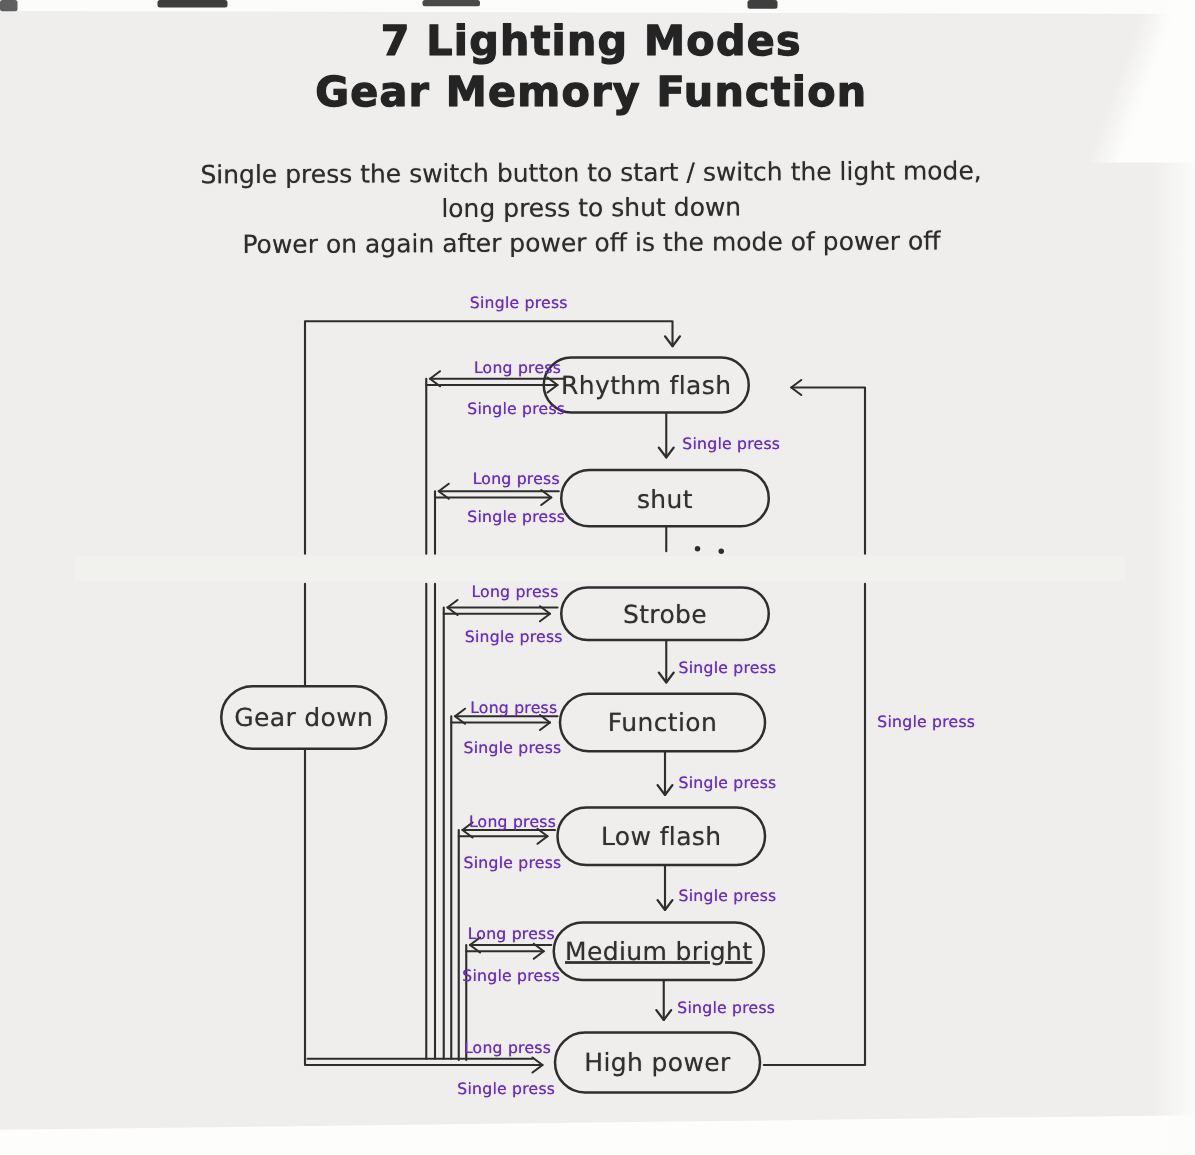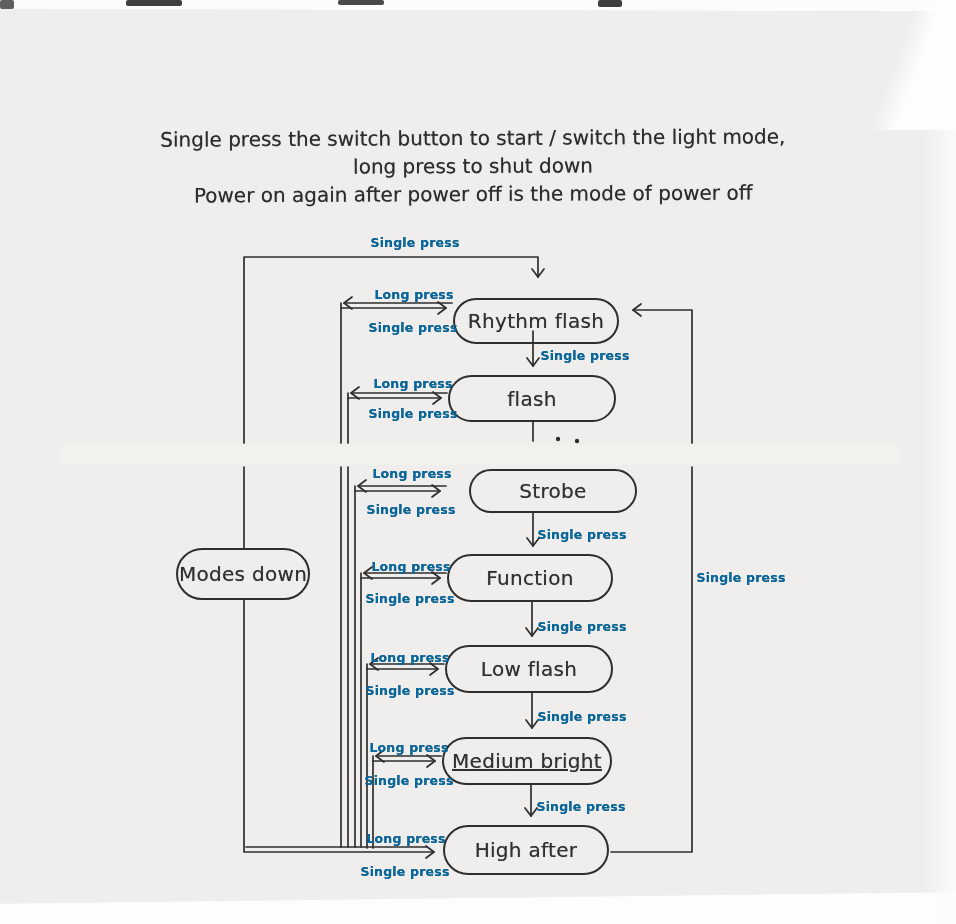--- a/index.html
+++ b/index.html
@@ -35,22 +35,22 @@
   .node{
     position:absolute; box-sizing:border-box;
     border:2px solid var(--ink); border-radius:999px;
     display:flex; align-items:center; justify-content:center;
     font-size:20px; color:#303030; letter-spacing:.3px;
     text-shadow:0 0 .7px rgba(40,40,40,.6);
     background:transparent;
   }
   .edge-label{
     position:absolute; transform:translate(-50%,-50%);
-    font-size:12.5px; font-weight:bold; letter-spacing:.2px;
-    white-space:nowrap; color:#0369a1;
+    font-size:12.5px; font-weight:normal; letter-spacing:.2px;
+    white-space:nowrap; color:#6d28d9;
     text-shadow:0 0 .6px rgba(40,40,40,.7);
   }
 
   
   .band-top{ position:absolute; left:-10px; right:-10px; top:-28px; height:38px;
              background:#fcfcfb; transform:rotate(0.15deg); }
   .band-bottom{ position:absolute; left:-12px; right:-12px; bottom:-16px; height:42px;
                 background:#fdfdfc; transform:rotate(-0.7deg); }
   .right-fade{ position:absolute; top:0; right:0; width:34px; height:100%;
                background:linear-gradient(90deg, rgba(252,252,251,0) 0%, rgba(252,252,251,.85) 90%); }
@@ -65,20 +65,24 @@
   .smudge.s4{ left:0; top:0; width:14px; height:9px; opacity:.7; }
 </style>
 </head>
 <body>
 
 <div class="page">
   <div class="content">
 
     <div class="splice-band"></div>
 
+    <div class="headline">
+      <div>7 Lighting Modes</div>
+      <div>Gear Memory Function</div>
+    </div>
 
     <div class="subhead">
       <div>Single press the switch button to start / switch the light mode,</div>
       <div>long press to shut down</div>
       <div>Power on again after power off is the mode of power off</div>
     </div>
 
     <svg class="wires" width="956" height="924" viewBox="0 0 956 924">
       <defs>
         <marker id="ah" viewBox="0 0 12 16" refX="10" refY="8" markerWidth="12" markerHeight="16" orient="auto" markerUnits="userSpaceOnUse">
@@ -118,43 +122,43 @@
         <path d="M611,852H692V467"></path>
         <path d="M692,443V310H633" marker-end="url(#ah)"></path>
       </g>
       <g fill="#2e2e2e" stroke="none">
         <circle cx="558" cy="439" r="2.2"></circle>
         <circle cx="577" cy="441" r="2.2"></circle>
       </g>
     </svg>
 
     <div id="node-layer">
-        <div class="node" style="left: 453px; top: 285px; width: 166px; height: 46px; margin-top: 13px;">
+        <div class="node" style="left: 434px; top: 285px; width: 166px; height: 46px;">
           <span>Rhythm flash</span>
         </div>
         <div class="node" style="left: 448px; top: 375px; width: 168px; height: 47px;">
-          <span>flash</span>
+          <span>shut</span>
         </div>
-        <div class="node" style="left: 469px; top: 469px; width: 168px; height: 44px;">
+        <div class="node" style="left: 448px; top: 469px; width: 168px; height: 44px;">
           <span>Strobe</span>
         </div>
         <div class="node" style="left: 447px; top: 554px; width: 166px; height: 48px;">
           <span>Function</span>
         </div>
         <div class="node" style="left: 445px; top: 645px; width: 168px; height: 48px;">
           <span>Low flash</span>
         </div>
         <div class="node" style="left: 442px; top: 737px; width: 170px; height: 48px; text-decoration: underline;">
           <span>Medium bright</span>
         </div>
         <div class="node" style="left: 443px; top: 825px; width: 166px; height: 50px;">
-          <span>High after</span>
+          <span>High power</span>
         </div>
         <div class="node" style="left: 176px; top: 548px; width: 134px; height: 52px;">
-          <span>Modes down</span>
+          <span>Gear down</span>
         </div>
       </div>
     <div id="label-layer">
         <div class="edge-label" style="left: 415px; top: 242px;">Single press</div>
         <div class="edge-label" style="left: 414px; top: 294px;">Long press</div>
         <div class="edge-label" style="left: 413px; top: 327px;">Single press</div>
         <div class="edge-label" style="left: 585px; top: 355px;">Single press</div>
         <div class="edge-label" style="left: 413px; top: 383px;">Long press</div>
         <div class="edge-label" style="left: 413px; top: 413px;">Single press</div>
         <div class="edge-label" style="left: 412px; top: 473px;">Long press</div>

